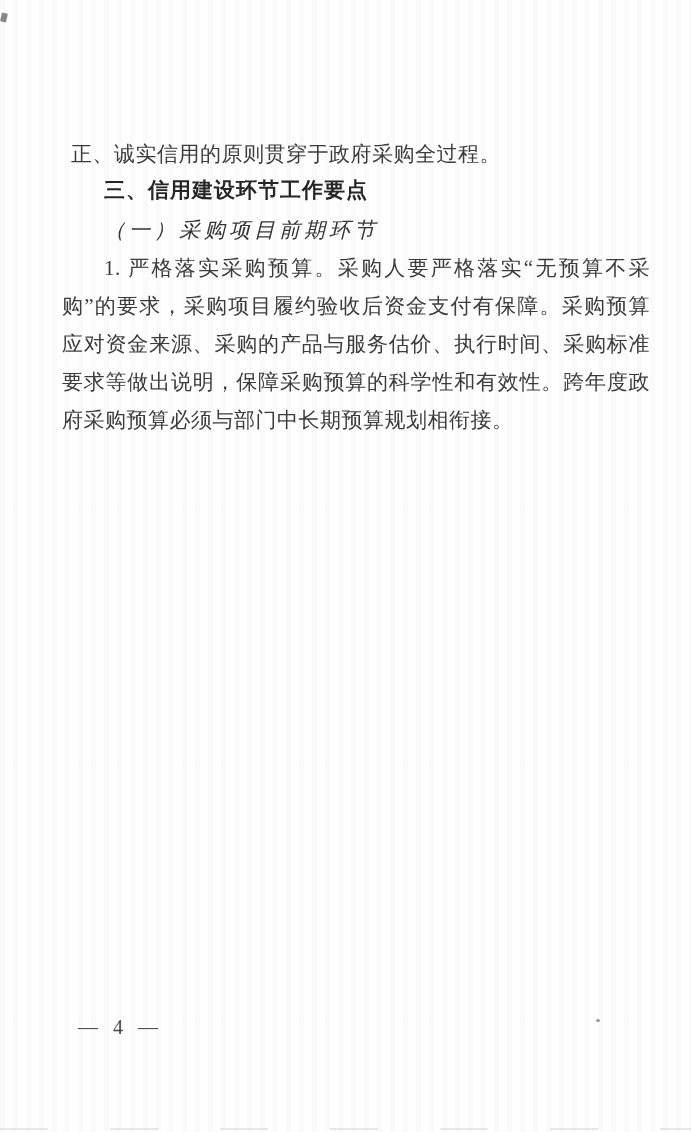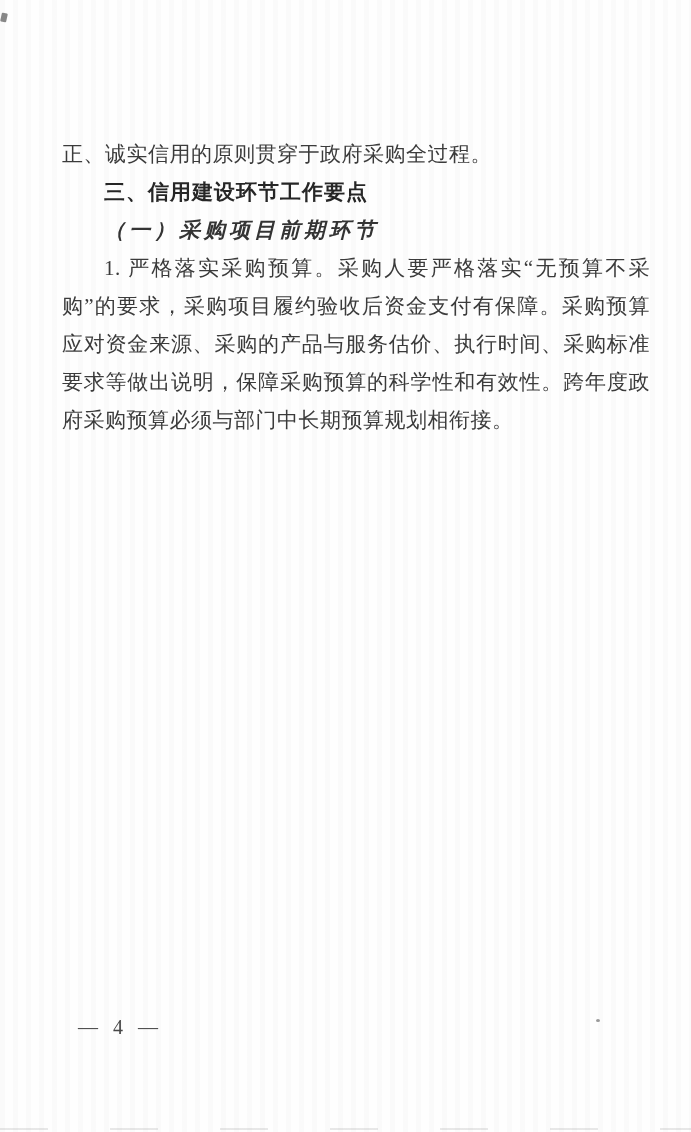--- a/index.html
+++ b/index.html
@@ -28,32 +28,32 @@
     line-height: 38px;
     text-align: justify;
     letter-spacing: 0.5px;
   }
   .content p {
     margin: 0;
     text-indent: 2em;
   }
   .content p.cont {
     text-indent: 0;
+    margin-left: 9px;
   }
   .heading {
-    font-family: Liberation Serif, serif;
+    font-family: Liberation Mono, monospace;
     font-weight: 700;
     color: #262626;
     letter-spacing: 1px;
   }
   .subheading {
     font-style: italic;
     letter-spacing: 4px;
     color: #343434;
-    font-weight: bold;
   }
   .page-number {
     position: absolute;
     left: 78px;
     top: 1016px;
     font-size: 20px;
     letter-spacing: 5px;
     color: #474747;
   }
   .speck-top-left {

